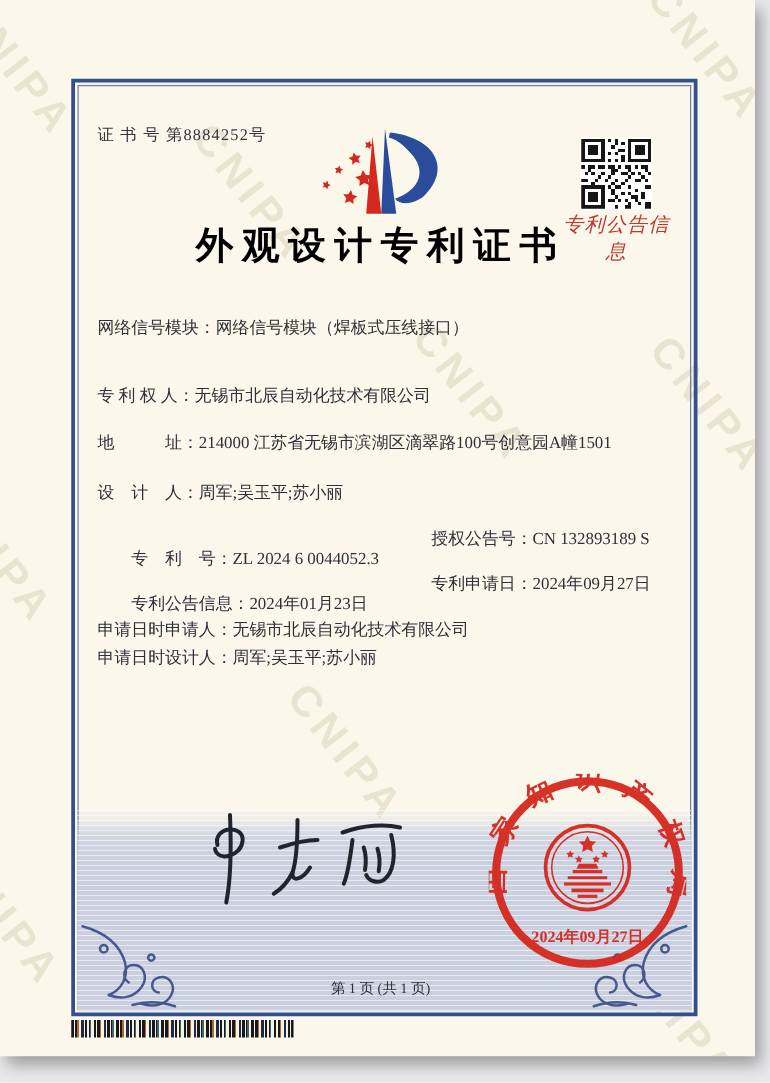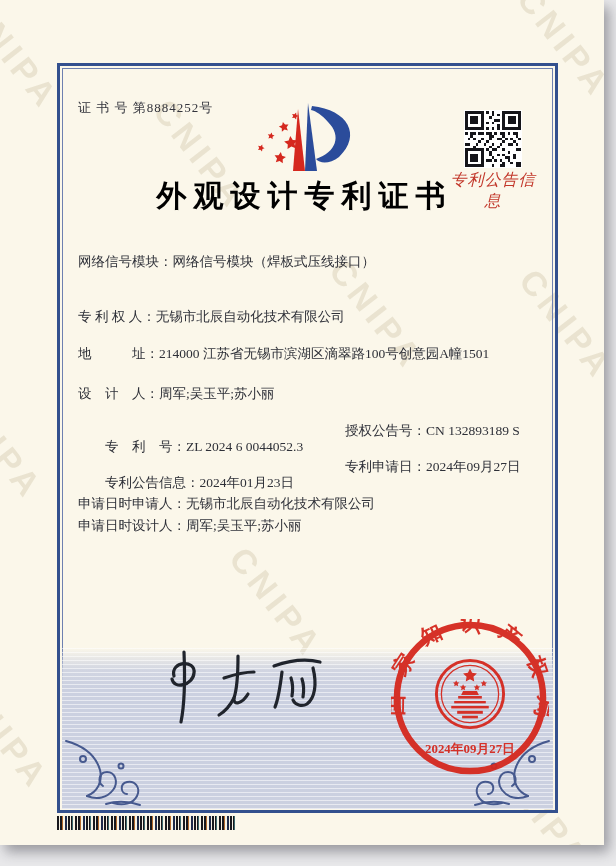--- a/index.html
+++ b/index.html
@@ -193,17 +193,18 @@
           <rect x="68" y="78" width="24" height="2.6"></rect>
           <rect x="64" y="83" width="32" height="2.4"></rect>
           <rect x="61" y="88" width="38" height="2.6"></rect>
           <rect x="67" y="93" width="26" height="3"></rect>
           <rect x="72" y="98" width="16" height="2.6"></rect>
         </g>
       </g>
       <text x="80" y="136" font-size="13" font-weight="bold" fill="#d5281e" text-anchor="middle" font-family="Liberation Serif,serif">2024年09月27日</text>
     </svg>
 
+    <div class="footer-page">第 1 页 (共 1 页)</div>
 
     <div class="barcode"></div>
 
   </div>
 </div>
 
 </body></html>

